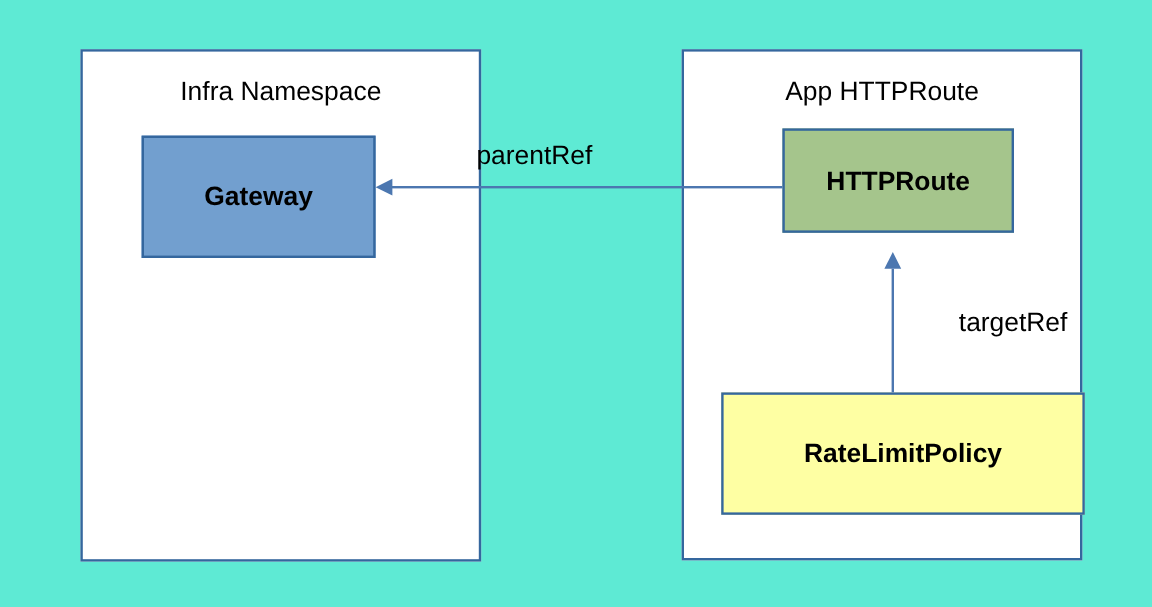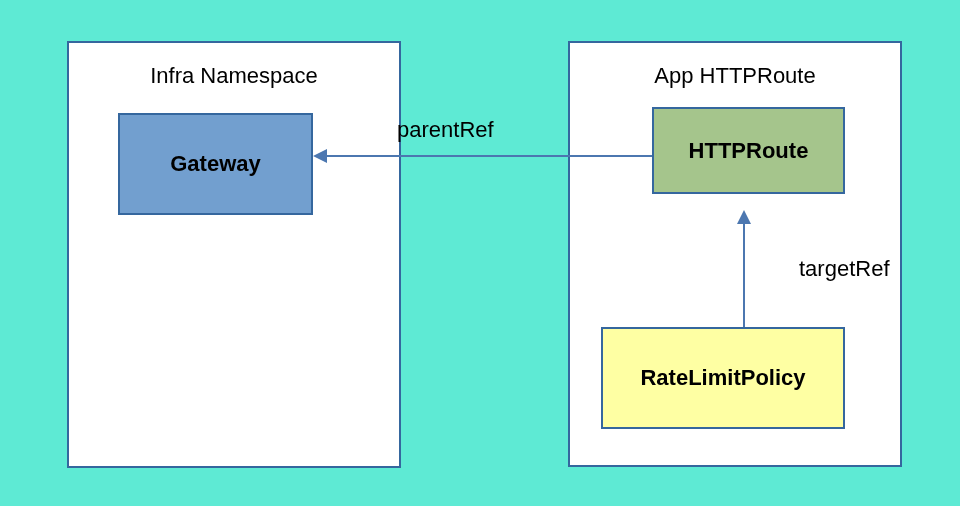--- a/index.html
+++ b/index.html
@@ -40,21 +40,21 @@
     border: 2px solid #35679E;
     display: flex;
     align-items: center;
     justify-content: center;
     font-size: 22px;
     font-weight: bold;
     color: #000000;
   }
   #node-gateway        { left: 118px; top: 113px; width: 195px; height: 102px; }
   #node-httproute      { left: 652px; top: 107px; width: 193px; height: 87px; }
-  #node-ratelimitpolicy{ left: 601px; top: 327px; width: 244px; height: 102px; }
+  #node-ratelimitpolicy{ left: 601px; top: 327px; width: 303px; height: 102px; }
   
   .edge-line {
     position: absolute;
     background: #4C77B0;
   }
   #edge-parentref-line { left: 325px; top: 155px; width: 327px; height: 2px; }
   #edge-targetref-line { left: 743px; top: 224px; width: 2px;  height: 103px; }
   .arrowhead {
     position: absolute;
     width: 0;

